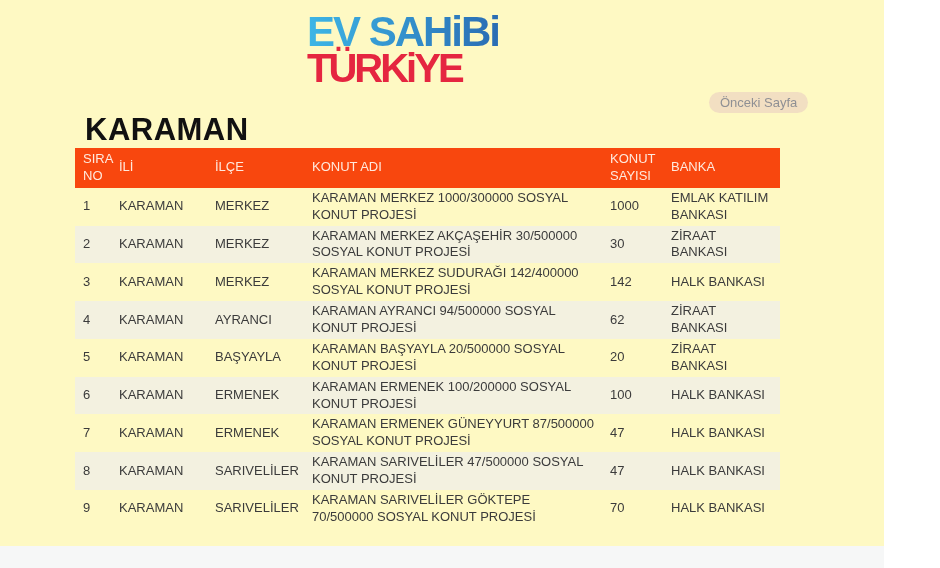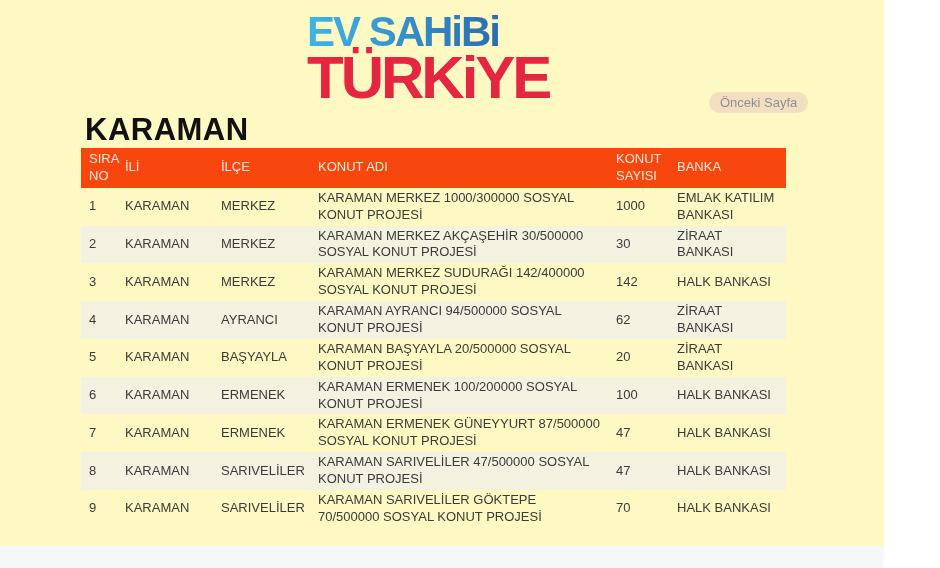--- a/index.html
+++ b/index.html
@@ -20,21 +20,21 @@
   
   .logo { position:absolute; left:307px; top:11px; line-height:1; }
   .logo-line1 {
     font-size:42px; font-weight:bold; letter-spacing:-2px;
     background:linear-gradient(90deg, var(--logo-blue-start,#3db6e6), var(--logo-blue-end,#2a6cb3));
     -webkit-background-clip:text; background-clip:text;
     color:transparent; -webkit-text-fill-color:transparent;
     display:inline-block;
   }
   .logo-line2 {
-    font-size:60px; font-weight:bold; letter-spacing:-3px;
+    font-size:40px; font-weight:bold; letter-spacing:-3px;
     color:var(--logo-red,#e52640);
     margin-top:-5px;
   }
 
   
   .back-btn {
     position:absolute; left:709px; top:92px;
     background:var(--back-bg,#f2dfc2);
     color:#8f9094;
     font-size:13px;
@@ -47,21 +47,21 @@
 
   
   .page-title {
     position:absolute; left:85px; top:112px;
     font-size:31px; font-weight:bold; color:#111111;
     letter-spacing:0.5px;
   }
 
   
   .housing-table {
-    position:absolute; left:81px; top:148px;
+    position:absolute; left:75px; top:148px;
     width:705px;
     border-collapse:collapse;
     table-layout:fixed;
     font-size:13px;
   }
   .housing-table th {
     background:var(--header-bg,#f8470e);
     color:#ffe9dd;
     font-weight:normal;
     text-align:left;

